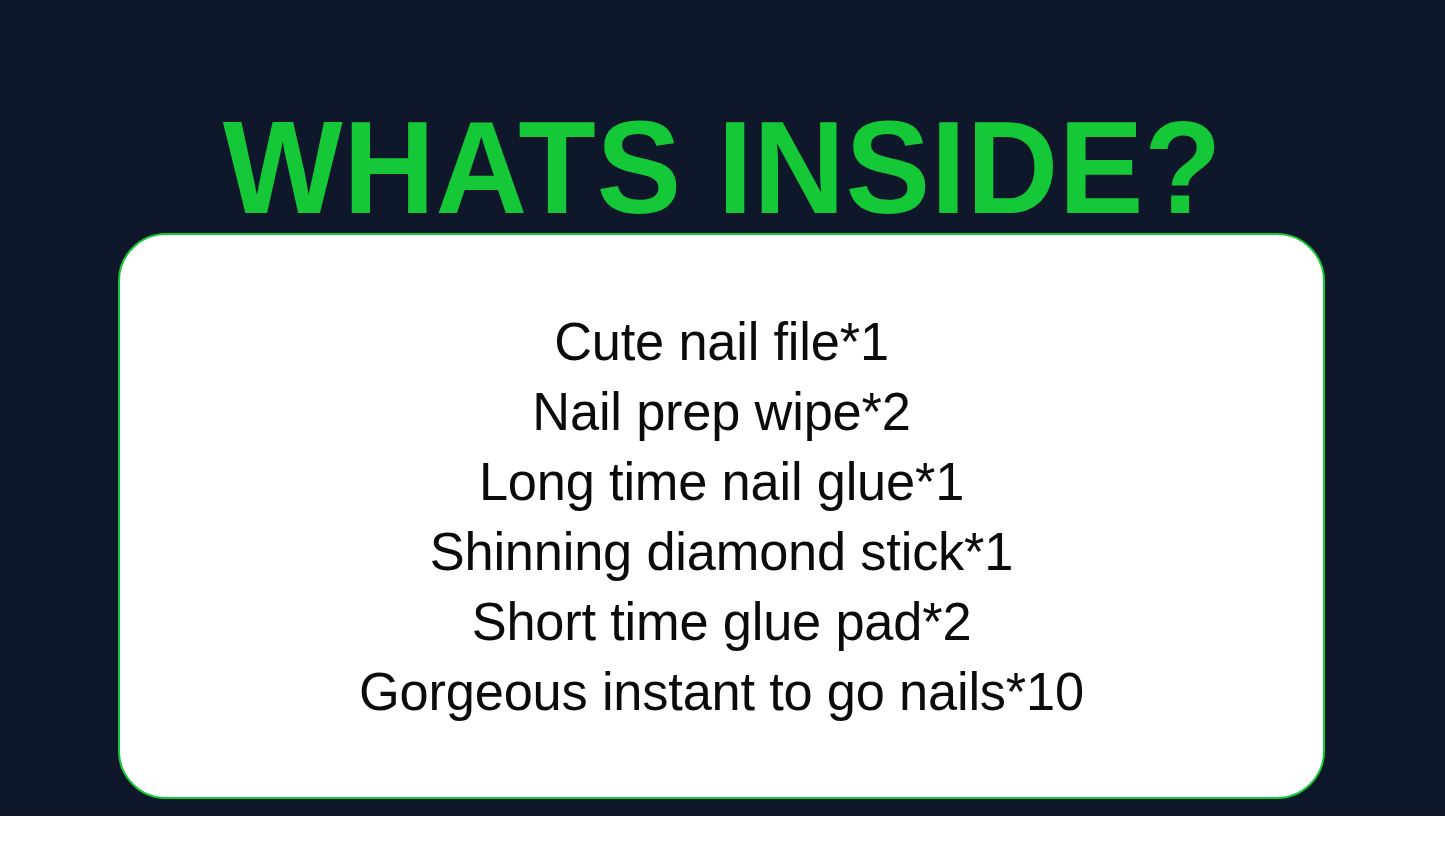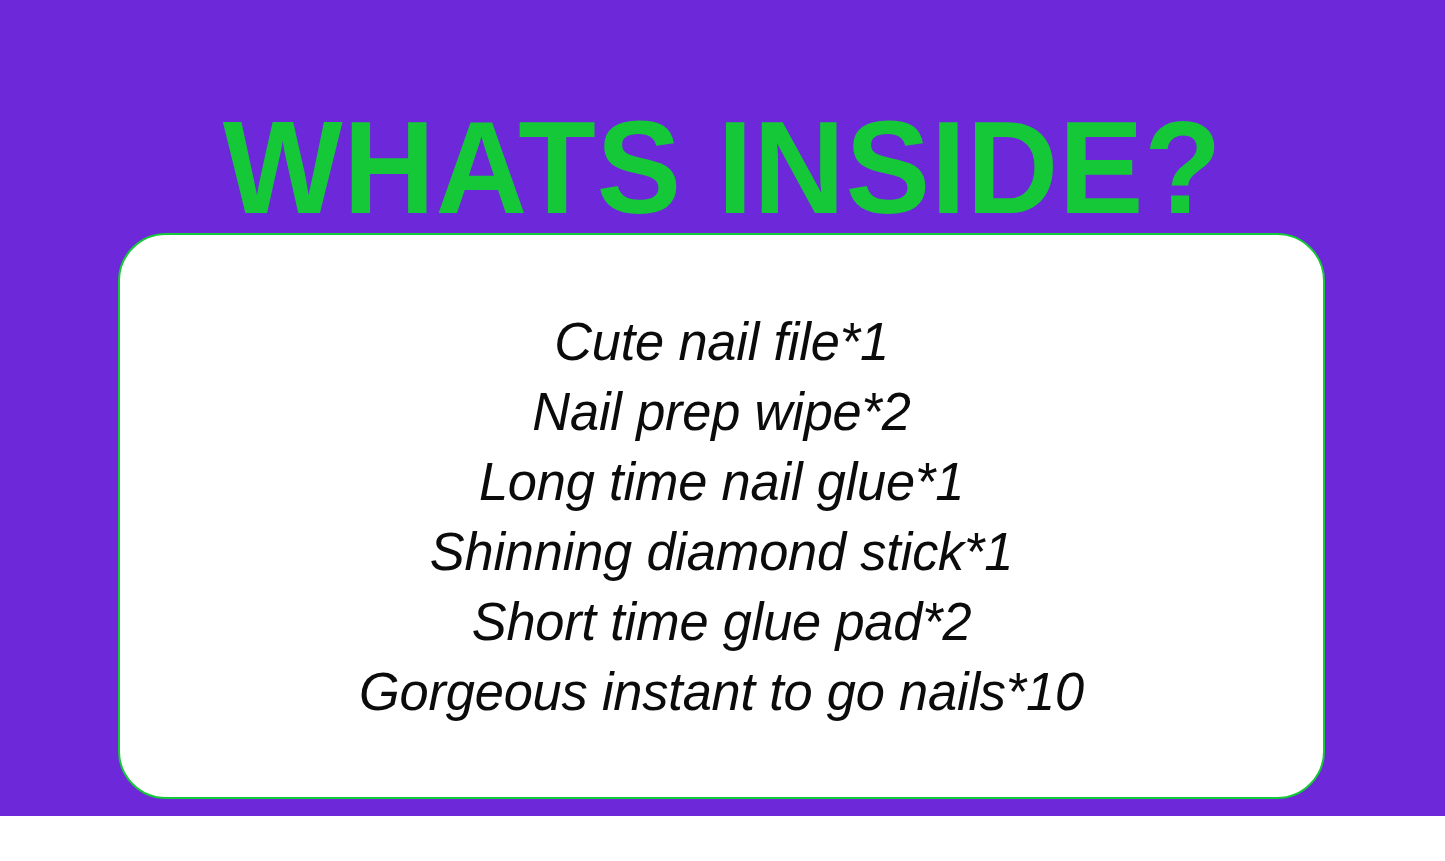--- a/index.html
+++ b/index.html
@@ -5,21 +5,21 @@
   html, body {
     margin: 0;
     padding: 0;
     background: #ffffff;
   }
 
   #canvas {
     position: relative;
     width: 1445px;
     height: 816px;
-    background: #6d28d9;
+    background: #0f172a;
     overflow: hidden;
     font-family: "Liberation Sans", "DejaVu Sans", sans-serif;
   }
 
   
   #page-title {
     position: absolute;
     left: 0;
     top: 0;
     width: 1445px;
@@ -55,21 +55,20 @@
     align-items: center;
     justify-content: center;
   }
 
   #contents-list {
     list-style: none;
     margin: 0;
     padding: 0;
     width: 100%;
     text-align: center;
-    font-style: italic;
   }
 
   #contents-list li {
     font-family: "Liberation Sans", "DejaVu Sans", sans-serif;
     font-weight: 400;
     font-size: 54px;
     line-height: 70px;
     color: #0b0b0b;
     white-space: nowrap;
     transform: scaleX(0.97);

